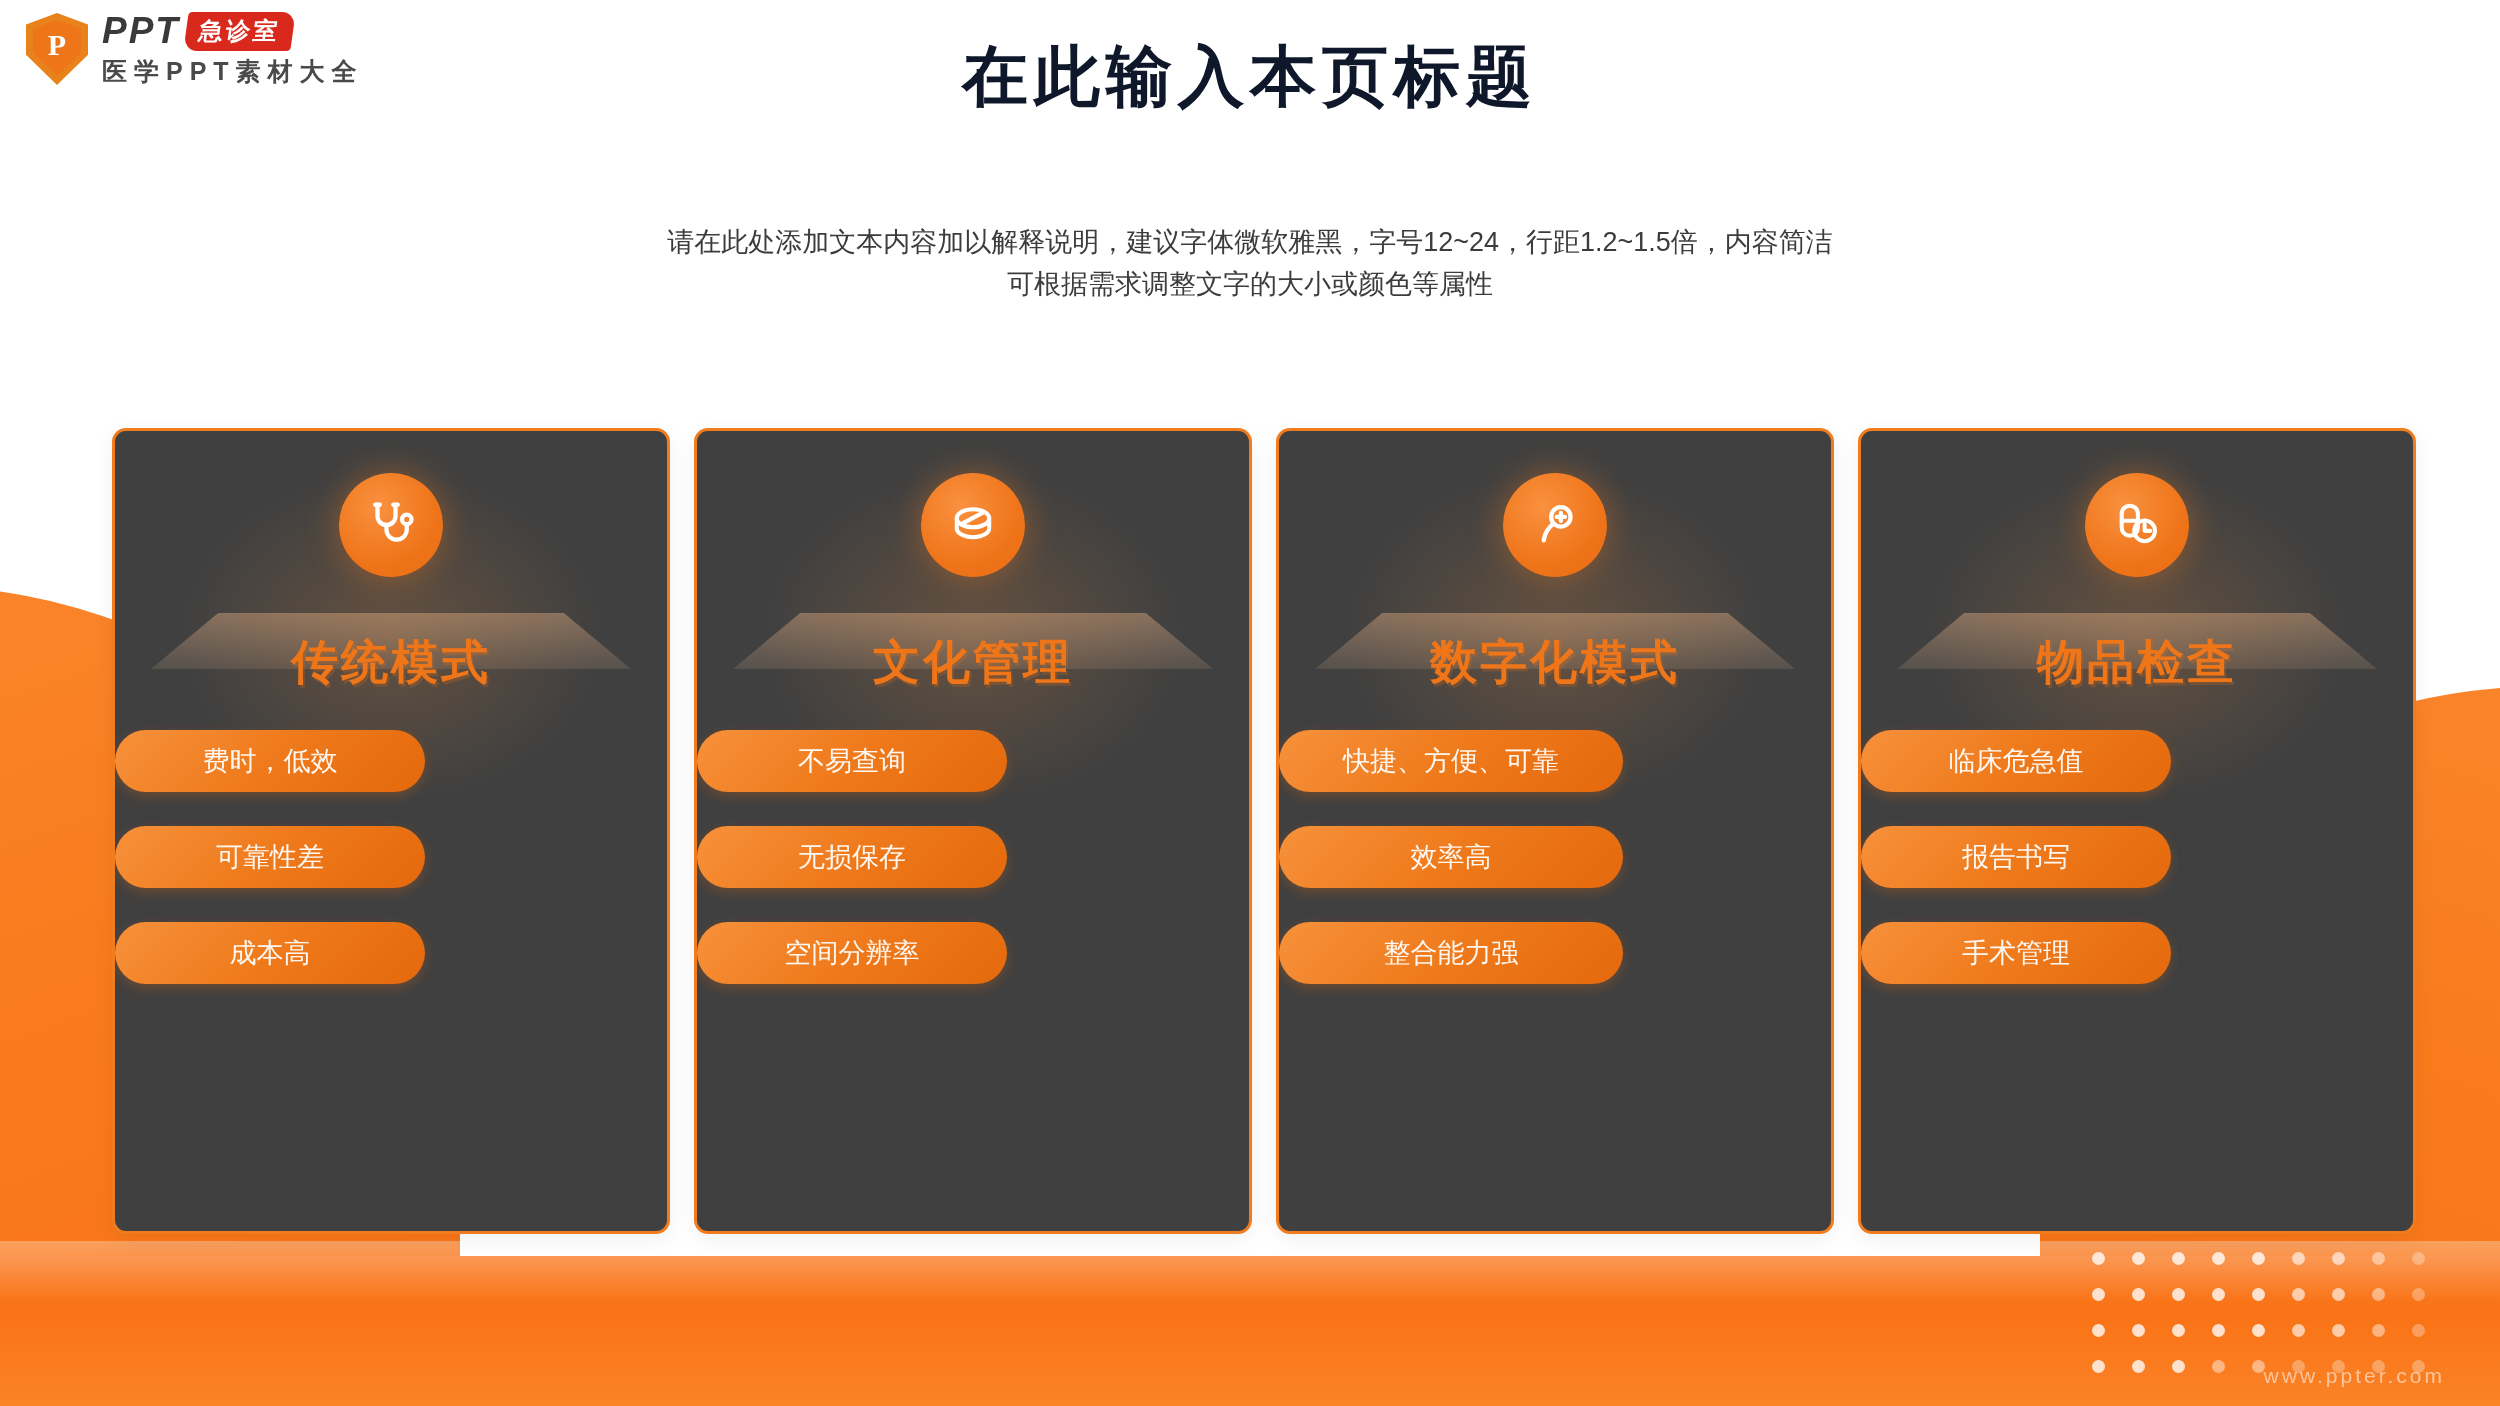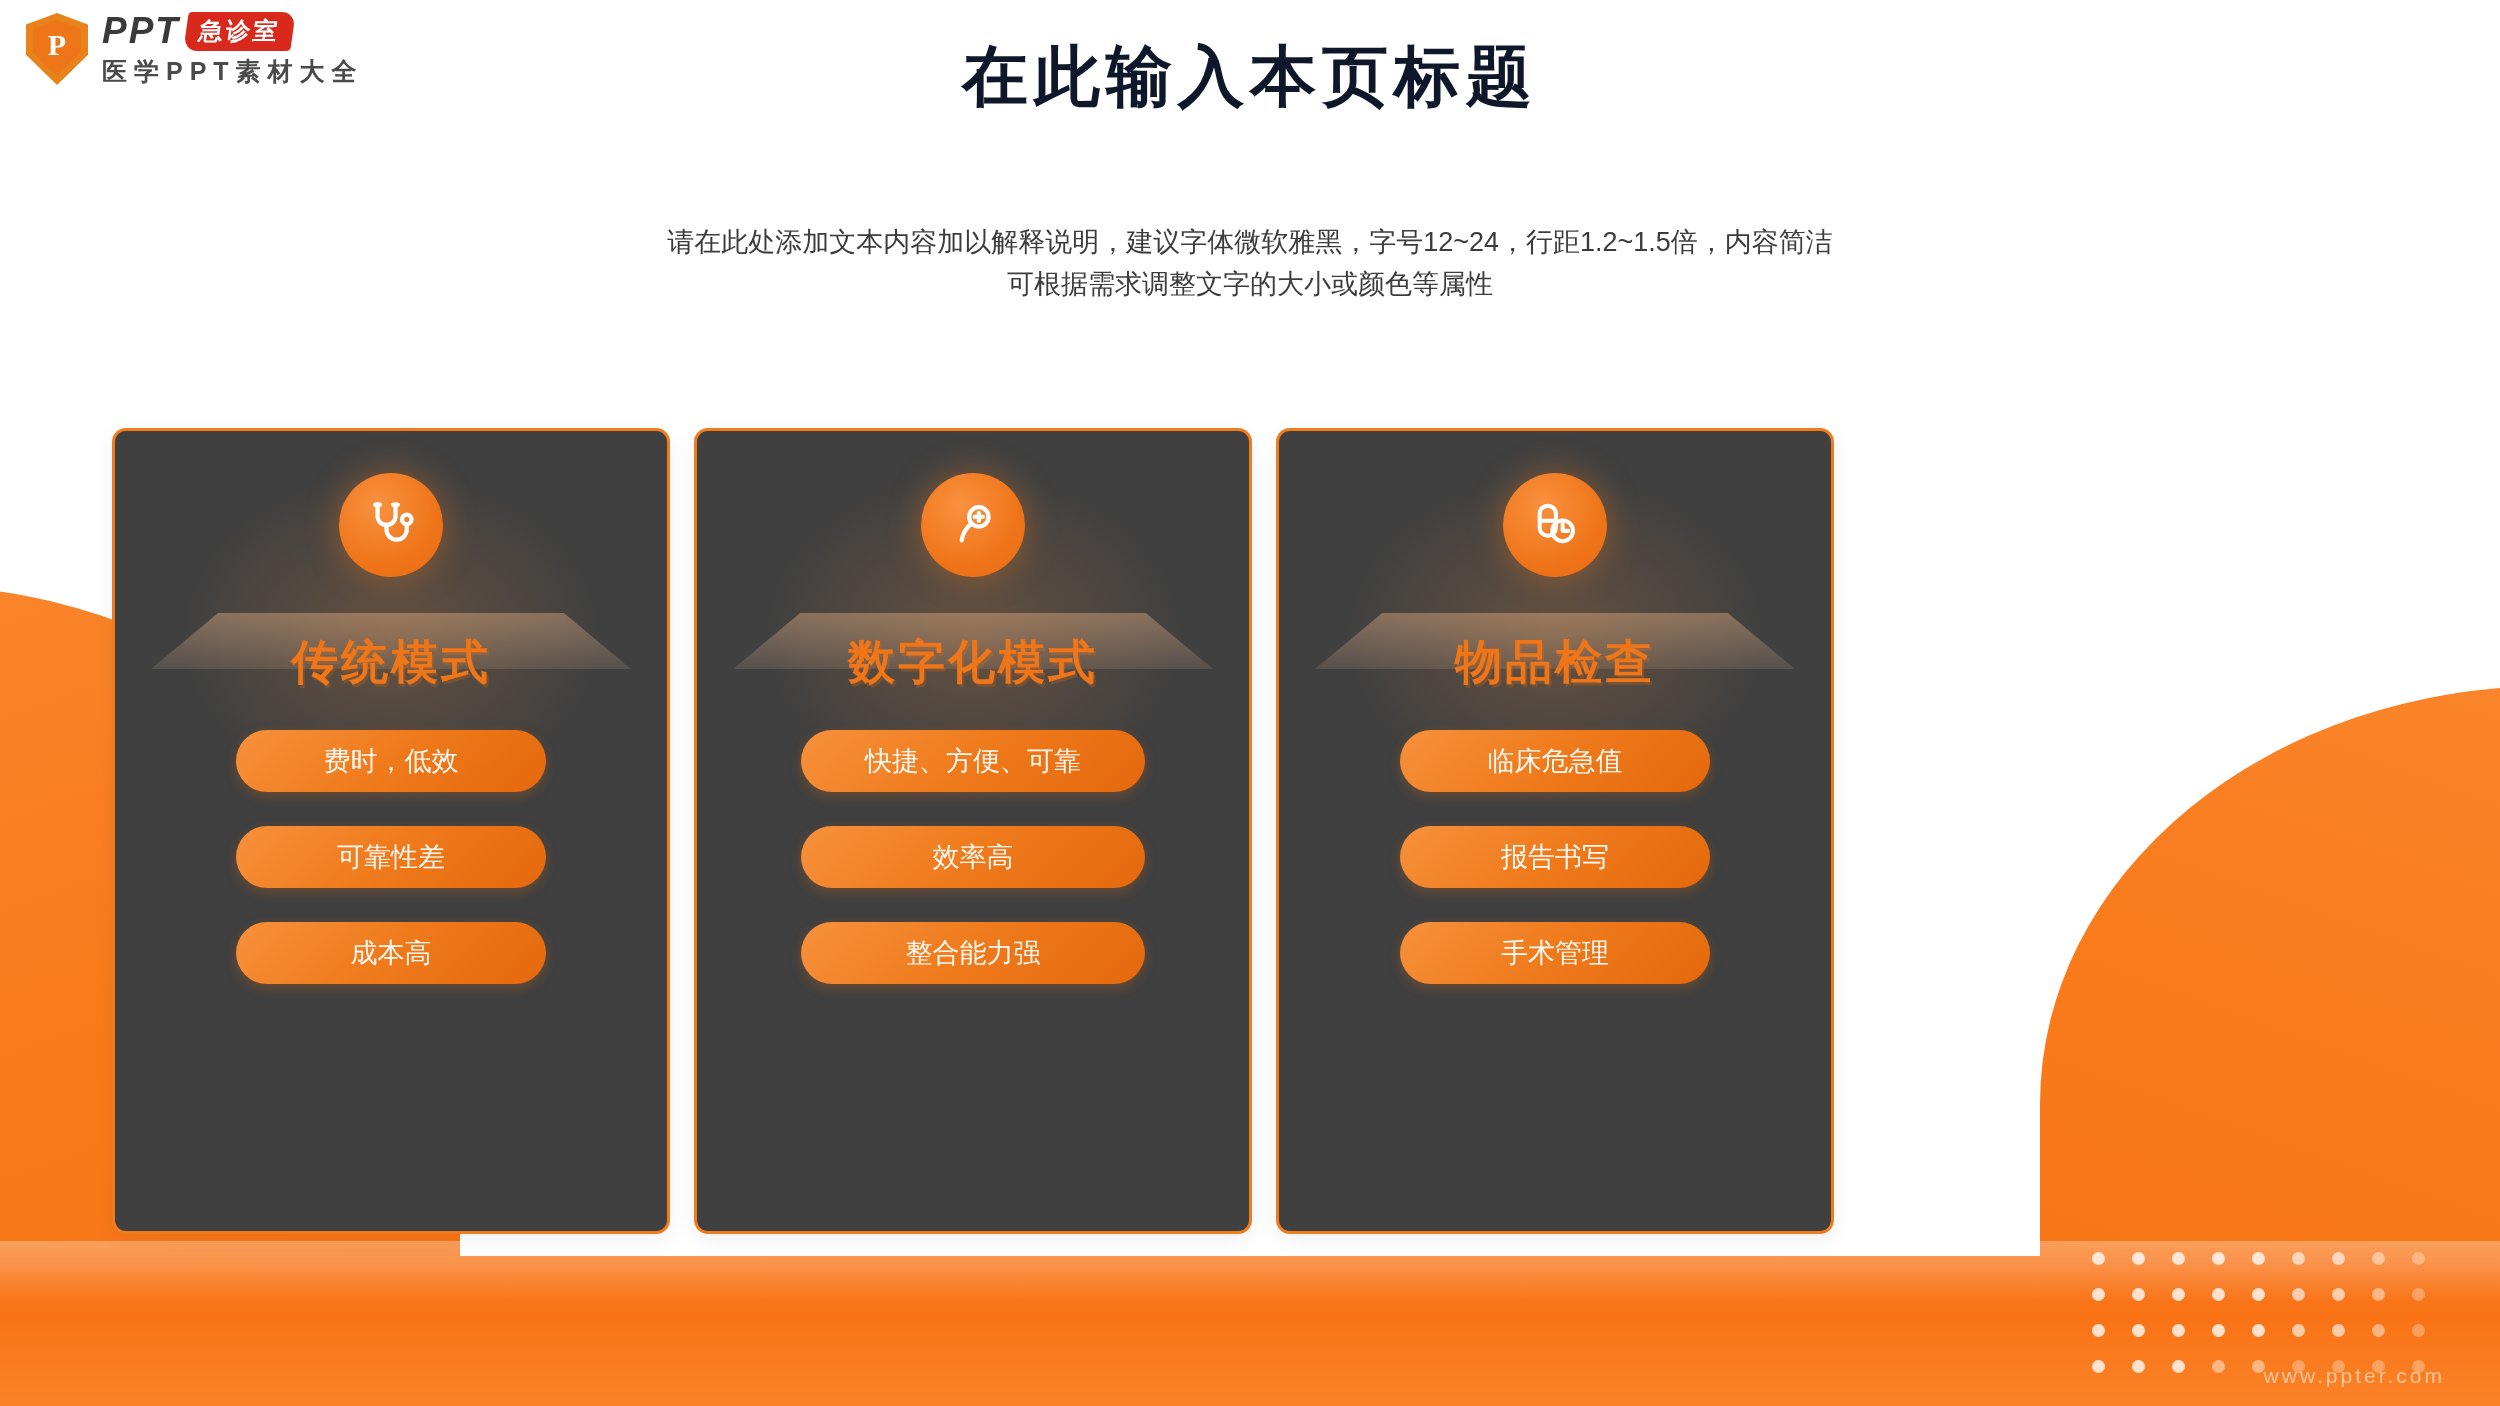--- a/index.html
+++ b/index.html
@@ -119,21 +119,21 @@
     text-shadow:2px 3px 0 rgba(237,112,20,.22);
     z-index:3;
   }
   .platform{
     position:absolute;left:50%;transform:translateX(-50%);
     top:182px;width:480px;height:56px;
     background:linear-gradient(180deg,rgba(250,190,140,.38),rgba(250,205,168,.12));
     clip-path:polygon(14% 0,86% 0,100% 100%,0 100%);
     z-index:1;
   }
-  .pills{position:relative;margin-top:36px;z-index:3;display:flex;flex-direction:column;align-items:center;gap:34px;}
+  .pills{position:relative;margin-top:36px;z-index:3;display:flex;flex-direction:column;gap:34px;}
   .pill{
     width:310px;height:62px;border-radius:34px;
     background:linear-gradient(135deg,#f7913c 0%,#ef7a1b 50%,#e4690c 100%);
     color:#fff8f2;font-size:27px;
     display:flex;align-items:center;justify-content:center;
     box-shadow:0 4px 12px rgba(223,104,14,.28);
     white-space:nowrap;
   }
   .pill.wide{width:344px;}
 </style>
@@ -185,20 +185,39 @@
       </div>
       <div class="platform"></div>
       <div class="card-title">传统模式</div>
       <div class="pills">
         <div class="pill">费时，低效</div>
         <div class="pill">可靠性差</div>
         <div class="pill">成本高</div>
       </div>
     </div>
 
+    <div class="card">
+      <div class="card-glow"></div>
+      <div class="icon-wrap">
+        <div class="icon-circle">
+          <svg width="54" height="54" viewBox="0 0 24 24" fill="none" stroke="#fff" stroke-width="1.8" stroke-linecap="round" stroke-linejoin="round">
+            <ellipse cx="12" cy="9" rx="7.2" ry="4"></ellipse>
+            <path d="M4.8 9v4.4c0 2.2 3.2 4 7.2 4s7.2-1.8 7.2-4V9"></path>
+            <line x1="7.2" y1="11.4" x2="16.6" y2="6.4"></line>
+          </svg>
+        </div>
+      </div>
+      <div class="platform"></div>
+      <div class="card-title">文化管理</div>
+      <div class="pills">
+        <div class="pill">不易查询</div>
+        <div class="pill">无损保存</div>
+        <div class="pill">空间分辨率</div>
+      </div>
+    </div>
 
     <div class="card">
       <div class="card-glow"></div>
       <div class="icon-wrap">
         <div class="icon-circle">
           <svg width="54" height="54" viewBox="0 0 24 24" fill="none" stroke="#fff" stroke-width="1.9" stroke-linecap="round" stroke-linejoin="round">
             <circle cx="14.6" cy="8.4" r="4.3"></circle>
             <line x1="14.6" y1="6.6" x2="14.6" y2="10.2"></line>
             <line x1="12.8" y1="8.4" x2="16.4" y2="8.4"></line>
             <path d="M11.4 11.3C8.6 13.4 7.4 16 7 18.8"></path>

